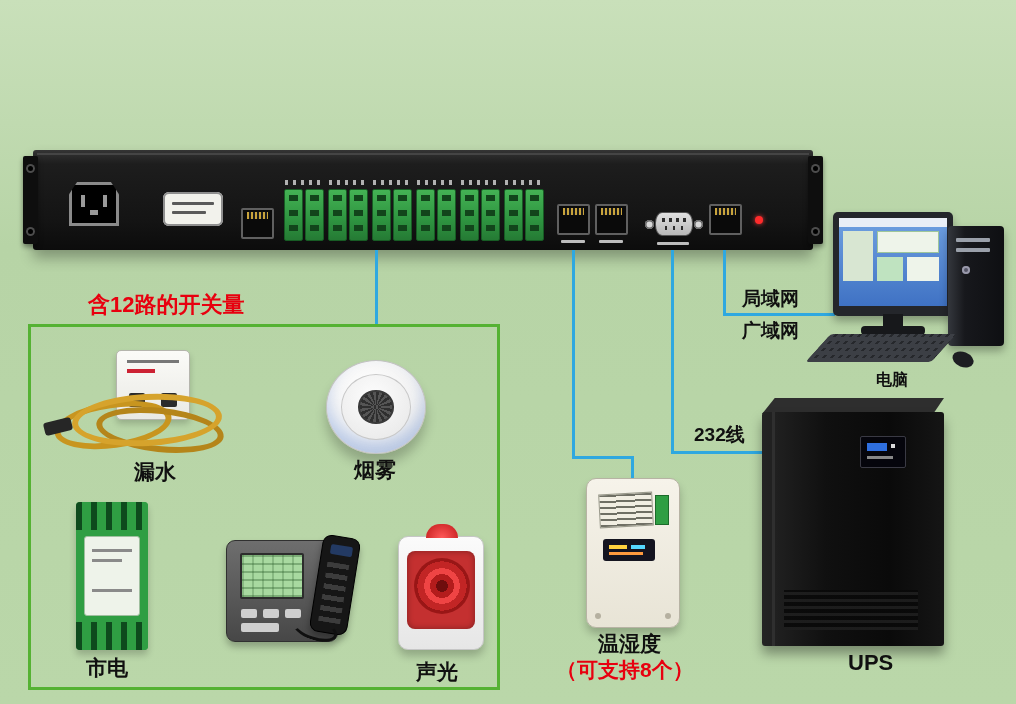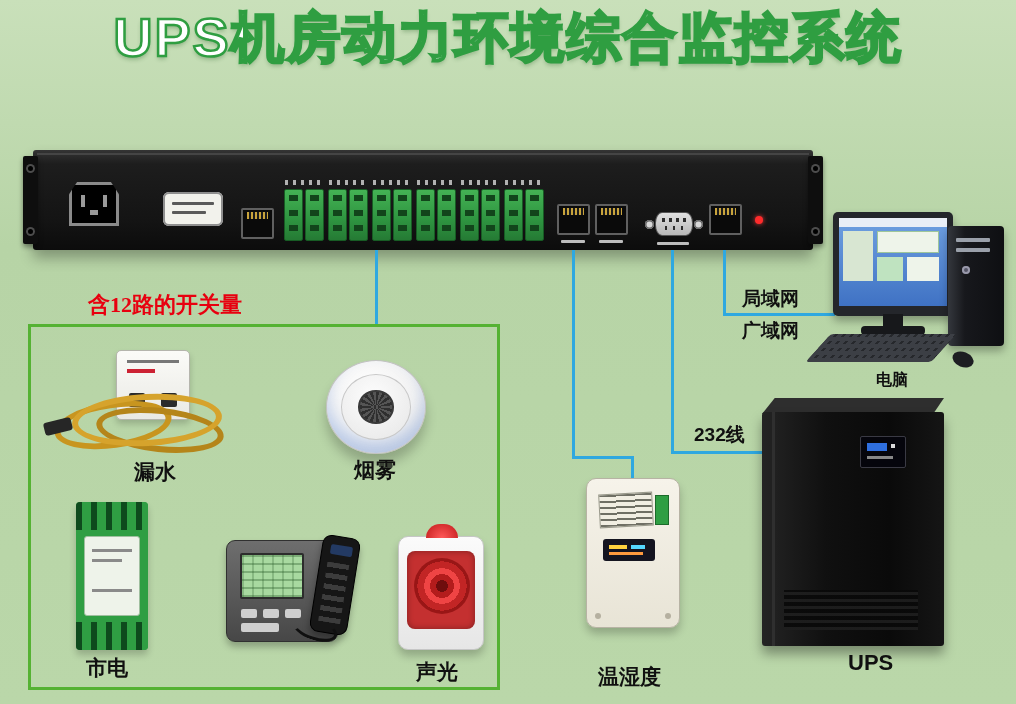--- a/index.html
+++ b/index.html
@@ -186,21 +186,20 @@
   .ups .disp .d1 { position:absolute; left:30px; top:7px; width:4px; height:4px; background:#dadada; }
   .ups .disp .d2 { position:absolute; left:6px; top:19px; width:26px; height:3px; background:#888; }
   .ups .vents { position:absolute; left:22px; right:26px; bottom:16px; height:40px;
     background:repeating-linear-gradient(0deg,#1e1e1e 0 3px,#090909 3px 7px); opacity:.9; }
 </style>
 </head>
 <body>
 
 <div class="stage">
 
-  <div class="title">UPS机房动力环境综合监控系统</div>
 
   <div class="device">
     <div class="topline"></div>
     <div class="ear left" style="left:-10px;">
       <span class="hole" style="top:8px;"></span>
       <span class="hole" style="bottom:8px;"></span>
     </div>
     <div class="ear right" style="right:-10px;">
       <span class="hole" style="top:8px;"></span>
       <span class="hole" style="bottom:8px;"></span>
@@ -271,21 +270,21 @@
   <div class="bline" style="left:572px;top:250px;width:3px;height:209px;"></div>
   <div class="bline" style="left:572px;top:456px;width:62px;height:3px;"></div>
   <div class="bline" style="left:631px;top:456px;width:3px;height:26px;"></div>
 
   <div class="bline" style="left:723px;top:250px;width:3px;height:66px;"></div>
   <div class="bline" style="left:723px;top:313px;width:112px;height:3px;"></div>
 
   <div class="bline" style="left:671px;top:250px;width:3px;height:204px;"></div>
   <div class="bline" style="left:671px;top:451px;width:99px;height:3px;"></div>
 
-  <div class="red-note" style="left:88px;top:290px;font-size:22px;font-family:Liberation Serif, serif;">含12路的开关量</div>
+  <div class="red-note" style="left:88px;top:290px;font-size:22px;">含12路的开关量</div>
 
   <div class="sensor-box"></div>
 
   <div class="leak-module">
     <i class="l1"></i>
       <i class="l2"></i>
     <i class="w" style="left:12px;"></i>
       <i class="w" style="right:12px;"></i>
   </div>
   <div class="rope">
@@ -337,21 +336,22 @@
     <div class="vent"></div>
     <div class="tbk"></div>
     <div class="disp">
       <span class="a"></span>
         <span class="b"></span>
         <span class="c"></span>
     </div>
     <span class="screw" style="left:8px;bottom:8px;"></span>
     <span class="screw" style="right:8px;bottom:8px;"></span>
   </div>
-  <div class="blk-label" style="left:598px;top:630px;font-size:21px;margin-top:33px;">温湿度</div>
+  <div class="blk-label" style="left:598px;top:630px;font-size:21px;">温湿度</div>
+  <div class="red-note" style="left:556px;top:656px;font-size:21px;">（可支持8个）</div>
 
   <div class="blk-label" style="left:742px;top:286px;font-size:19px;">局域网</div>
   <div class="blk-label" style="left:742px;top:318px;font-size:19px;">广域网</div>
   <div class="blk-label" style="left:694px;top:422px;font-size:19px;">232线</div>
 
   <div class="monitor">
     <div class="scr">
       <div class="bar"></div>
         <div class="p1"></div>
         <div class="p2"></div>

